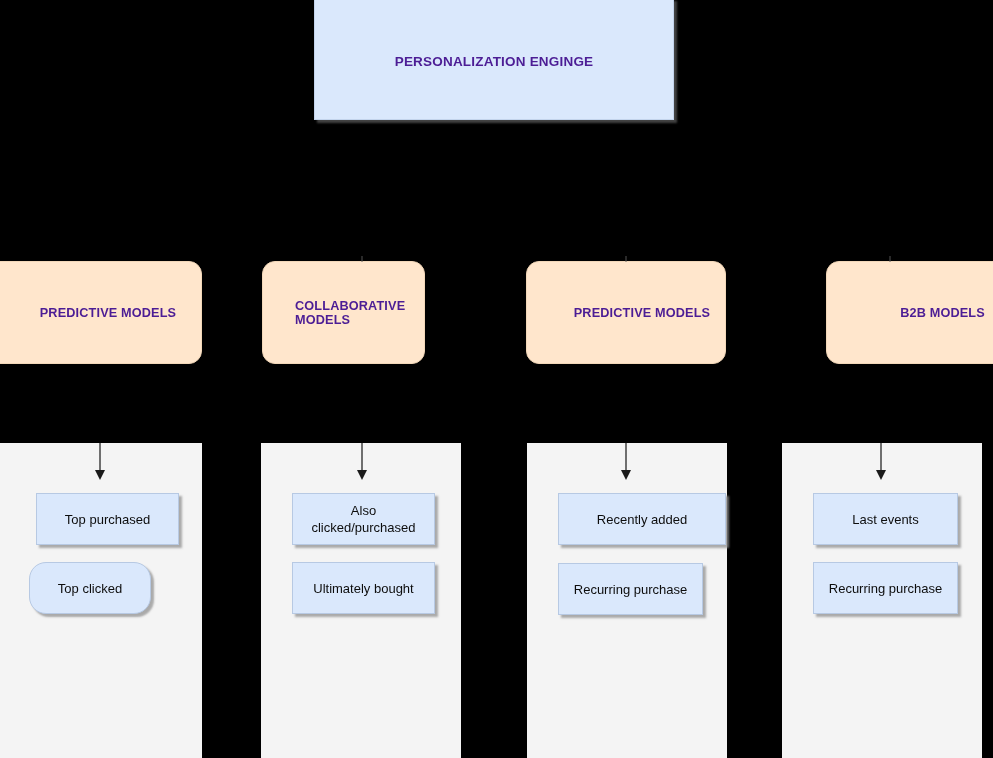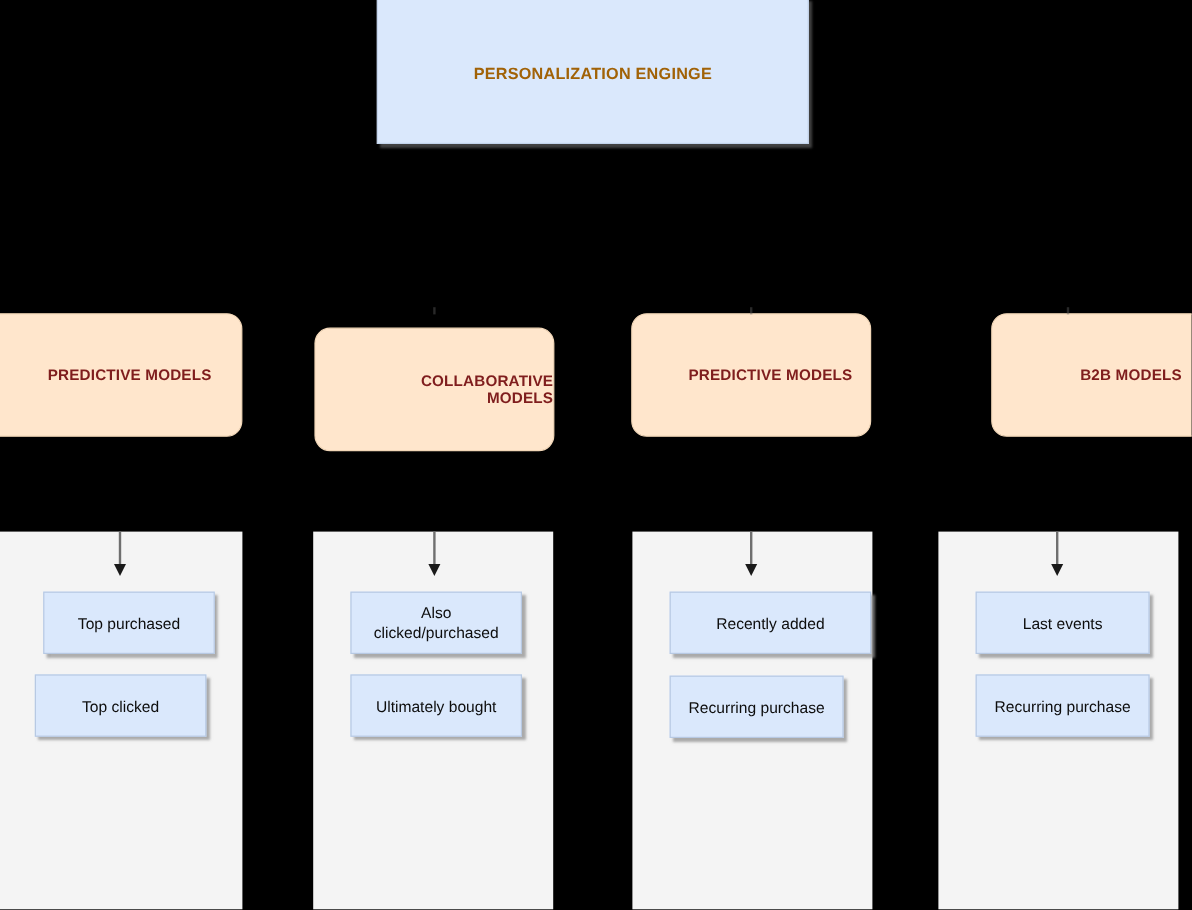--- a/index.html
+++ b/index.html
@@ -36,21 +36,21 @@
     border: 1px solid #c3d4ec;
     box-sizing: border-box;
     box-shadow: 3px 3px 2px rgba(120,120,120,0.55);
     display: flex;
     align-items: center;
     justify-content: center;
   }
   .engine-label {
     font-size: 13.5px;
     font-weight: bold;
-    color: #a16207;
+    color: #4c1d95;
     letter-spacing: 0.2px;
     text-align: center;
     padding-top: 4px;
   }
 
   
   .model-box {
     position: absolute;
     top: 261px;
     height: 103px;
@@ -58,29 +58,29 @@
     border: 1px solid #f2d7b8;
     box-sizing: border-box;
     border-radius: 13px;
     display: flex;
     align-items: center;
     justify-content: center;
   }
   .model-label {
     font-size: 12.7px;
     font-weight: bold;
-    color: #7f1d1d;
+    color: #4c1d95;
     letter-spacing: 0.15px;
-    text-align: right;
+    text-align: left;
     padding-left: 32px;
   }
 
   
   .model-box.c1 { left: -18px;  width: 220px; }
-  .model-box.c2 { left: 262px;  width: 200px; margin-top: 12px; }
+  .model-box.c2 { left: 262px;  width: 163px; }
   .model-box.c3 { left: 526px;  width: 200px; }
   .model-box.c4 { left: 826px;  width: 201px; }
 
   
   .stub {
     position: absolute;
     width: 2px;
     height: 6px;
     background: #5a5a5a;
     opacity: 0.45;
@@ -174,21 +174,21 @@
   <div class="stub" style="left:889px; top:256px;"></div>
 
   <div class="panel c1">
     <div class="arrow" style="left:114px;">
       <div class="shaft"></div>
         <div class="head"></div>
     </div>
     <div class="item-box" style="left:56px; top:50px; width:143px;text-align:right;">
       <span class="item-label">Top purchased</span>
     </div>
-    <div class="item-box" style="left:49px; top:119px; width:143px;">
+    <div class="item-box" style="left:49px; top:119px; width:122px;border-radius:17px;">
       <span class="item-label">Top clicked</span>
     </div>
   </div>
 
   <div class="panel c2">
     <div class="arrow" style="left:95px;">
       <div class="shaft"></div>
         <div class="head"></div>
     </div>
     <div class="item-box" style="left:31px; top:119px; width:143px;">

